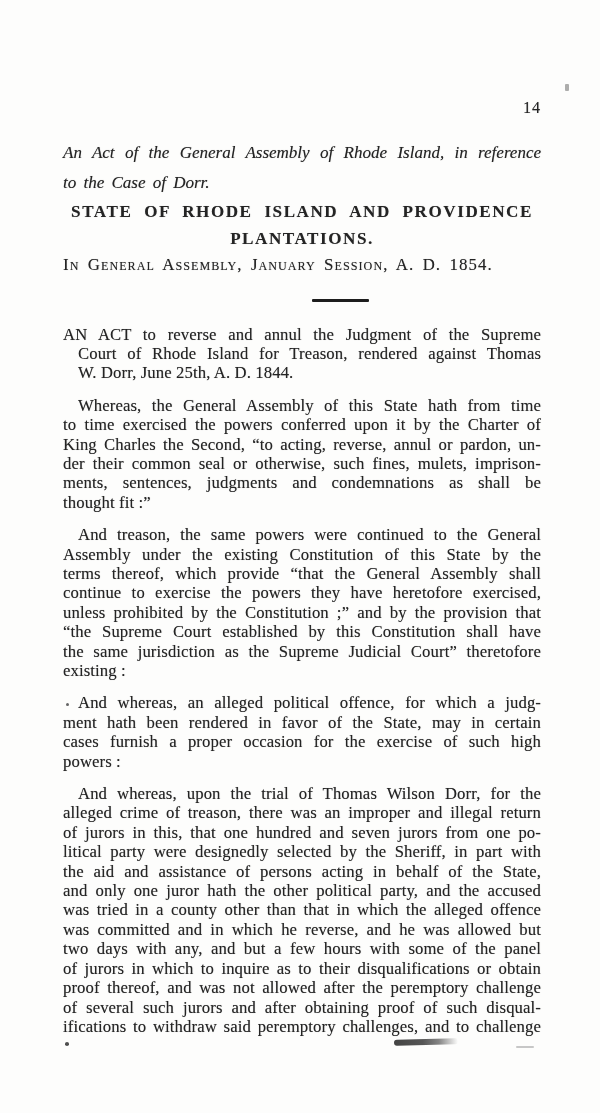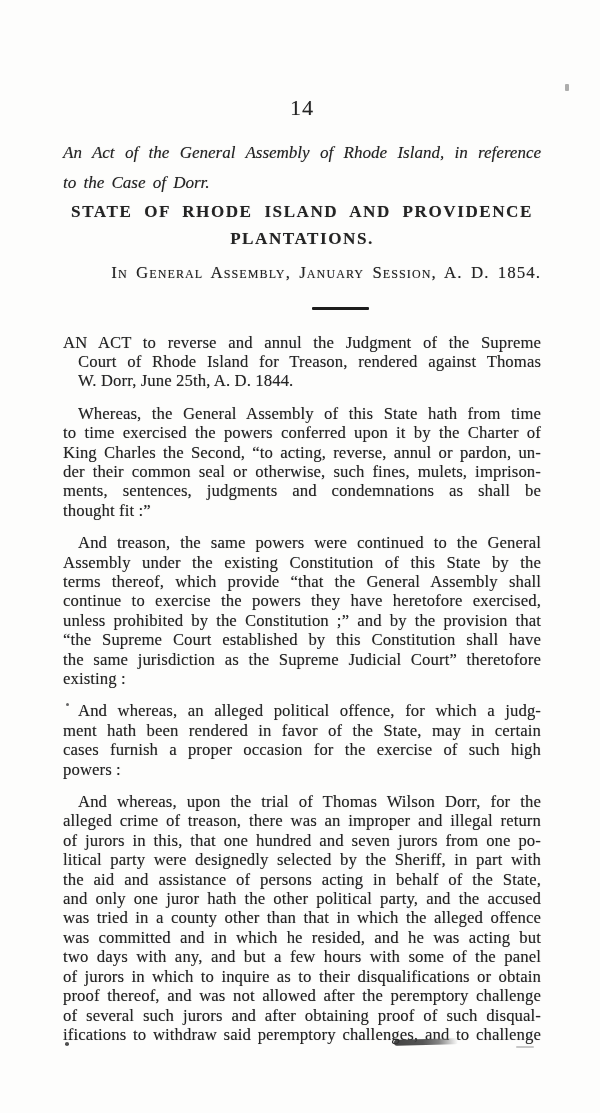--- a/index.html
+++ b/index.html
@@ -5,32 +5,32 @@
   html,body { margin:0; padding:0; background:#fdfdfc; }
   .page {
     position:relative; width:600px; height:1113px;
     background:#fdfdfc; overflow:hidden;
     color:#242424;
     font-family:"Liberation Serif", serif;
     text-shadow:0.2px 0.2px 0.7px rgba(45,45,45,0.45);
   }
   .content { position:absolute; left:63px; top:0; width:478px; padding-top:98px; }
 
-  .page-number { text-align:center; font-size:22px; line-height:20px; letter-spacing:1px; }
+  .page-number { text-align:right; font-size:16px; line-height:20px; letter-spacing:1px; }
 
   .doc-title { margin-top:20px; font-style:italic; font-size:17px; }
   .doc-title .t-line { line-height:30px; }
   .doc-title .t-line.just { text-align:justify; text-align-last:justify; word-spacing:2px; }
   .doc-title .t-line.center { text-align:left; word-spacing:3px; }
 
   .state-heading { font-weight:bold; font-size:17px; letter-spacing:1.6px; word-spacing:6px; }
   .state-heading div { text-align:center; line-height:27px; }
 
   .session-line {
-    margin-top:10px; text-align:right; font-variant:small-caps;
+    margin-top:2px; text-align:left; font-variant:small-caps;
     font-size:16.8px; line-height:21px; letter-spacing:1.1px; word-spacing:3px;
   }
 
   .divider { width:57px; height:2.5px; background:#1d1d1d; margin:24px 0 0 249px; border-radius:1px; }
 
   .block { margin-top:13px; font-size:16.6px; }
   .block.hang { margin-top:23px; }
   .line { line-height:19.4px; letter-spacing:0.15px; }
   .line.just { text-align:justify; text-align-last:justify; }
   .hang .line:not(.first) { padding-left:15px; }
@@ -101,21 +101,21 @@
           <div class="line">powers :</div>
         </div>
         <div class="block indent">
           <div class="line first just">And whereas, upon the trial of Thomas Wilson Dorr, for the</div>
           <div class="line just">alleged crime of treason, there was an improper and illegal return</div>
           <div class="line just">of jurors in this, that one hundred and seven jurors from one po-</div>
           <div class="line just">litical party were designedly selected by the Sheriff, in part with</div>
           <div class="line just">the aid and assistance of persons acting in behalf of the State,</div>
           <div class="line just">and only one juror hath the other political party, and the accused</div>
           <div class="line just">was tried in a county other than that in which the alleged offence</div>
-          <div class="line just">was committed and in which he resided, and he was acting but</div>
+          <div class="line just">was committed and in which he reverse, and he was allowed but</div>
           <div class="line just">two days with any, and but a few hours with some of the panel</div>
           <div class="line just">of jurors in which to inquire as to their disqualifications or obtain</div>
           <div class="line just">proof thereof, and was not allowed after the peremptory challenge</div>
           <div class="line just">of several such jurors and after obtaining proof of such disqual-</div>
           <div class="line just">ifications to withdraw said peremptory challenges, and to challenge</div>
         </div>
       </div>
 
   </div>
 

